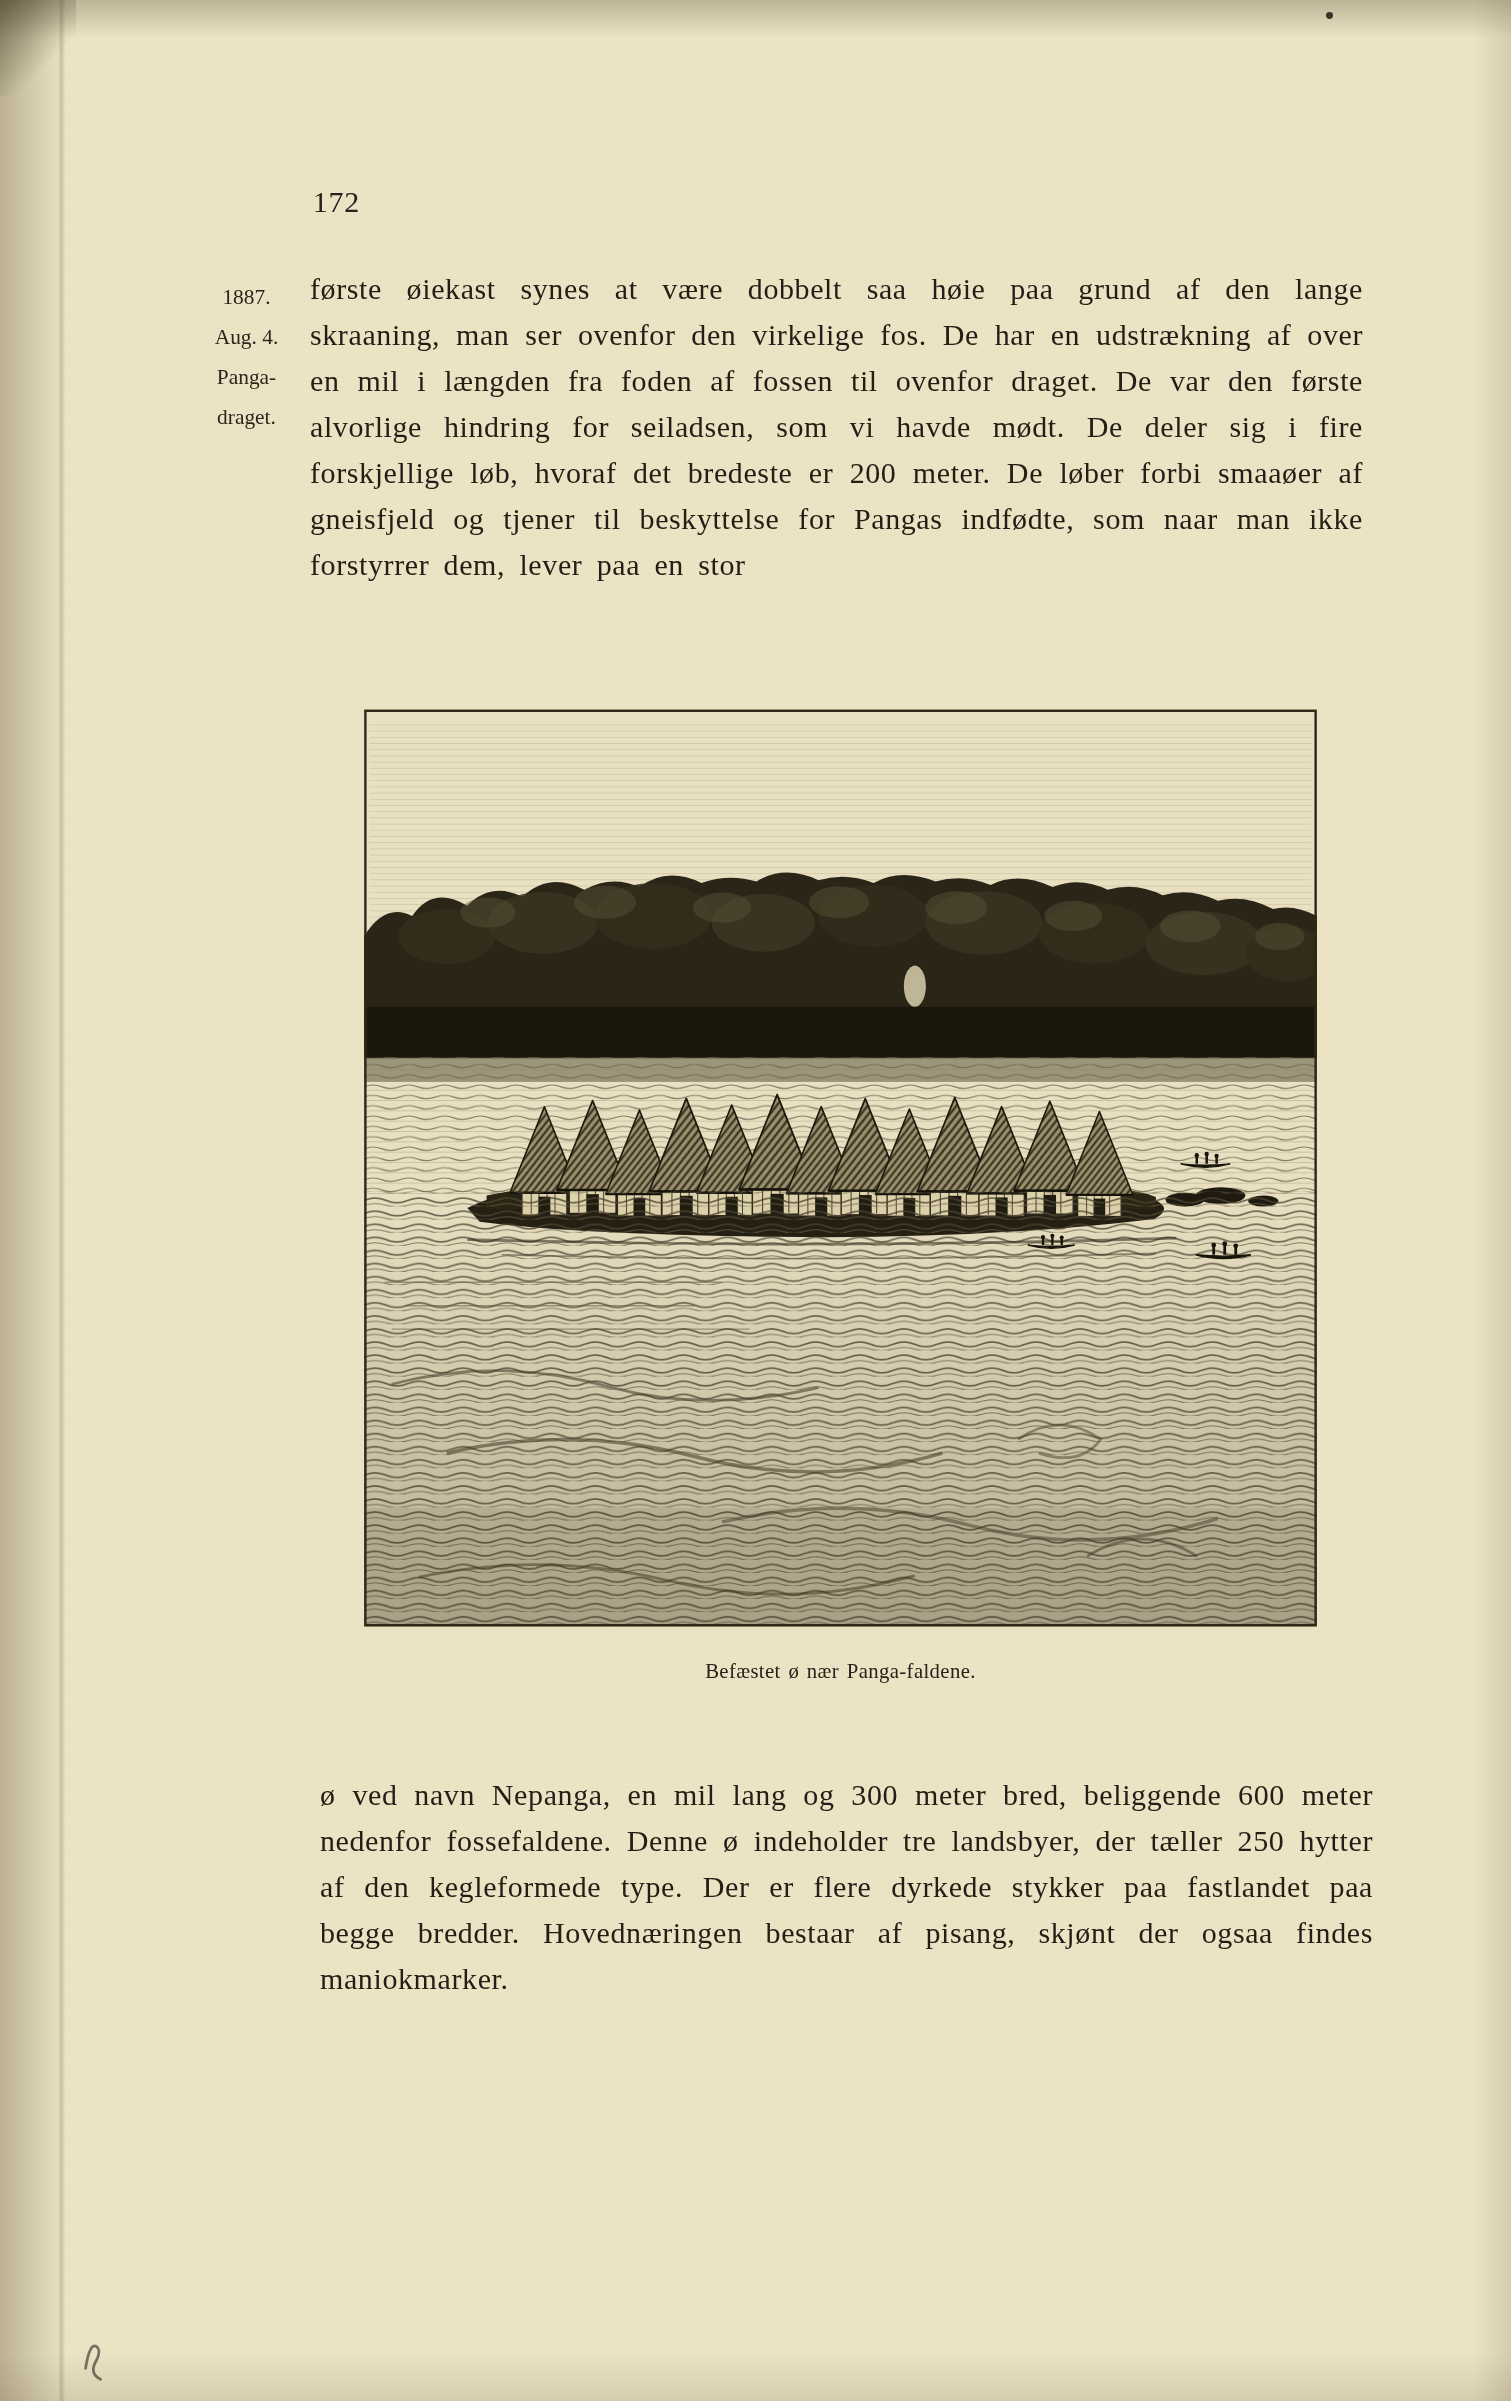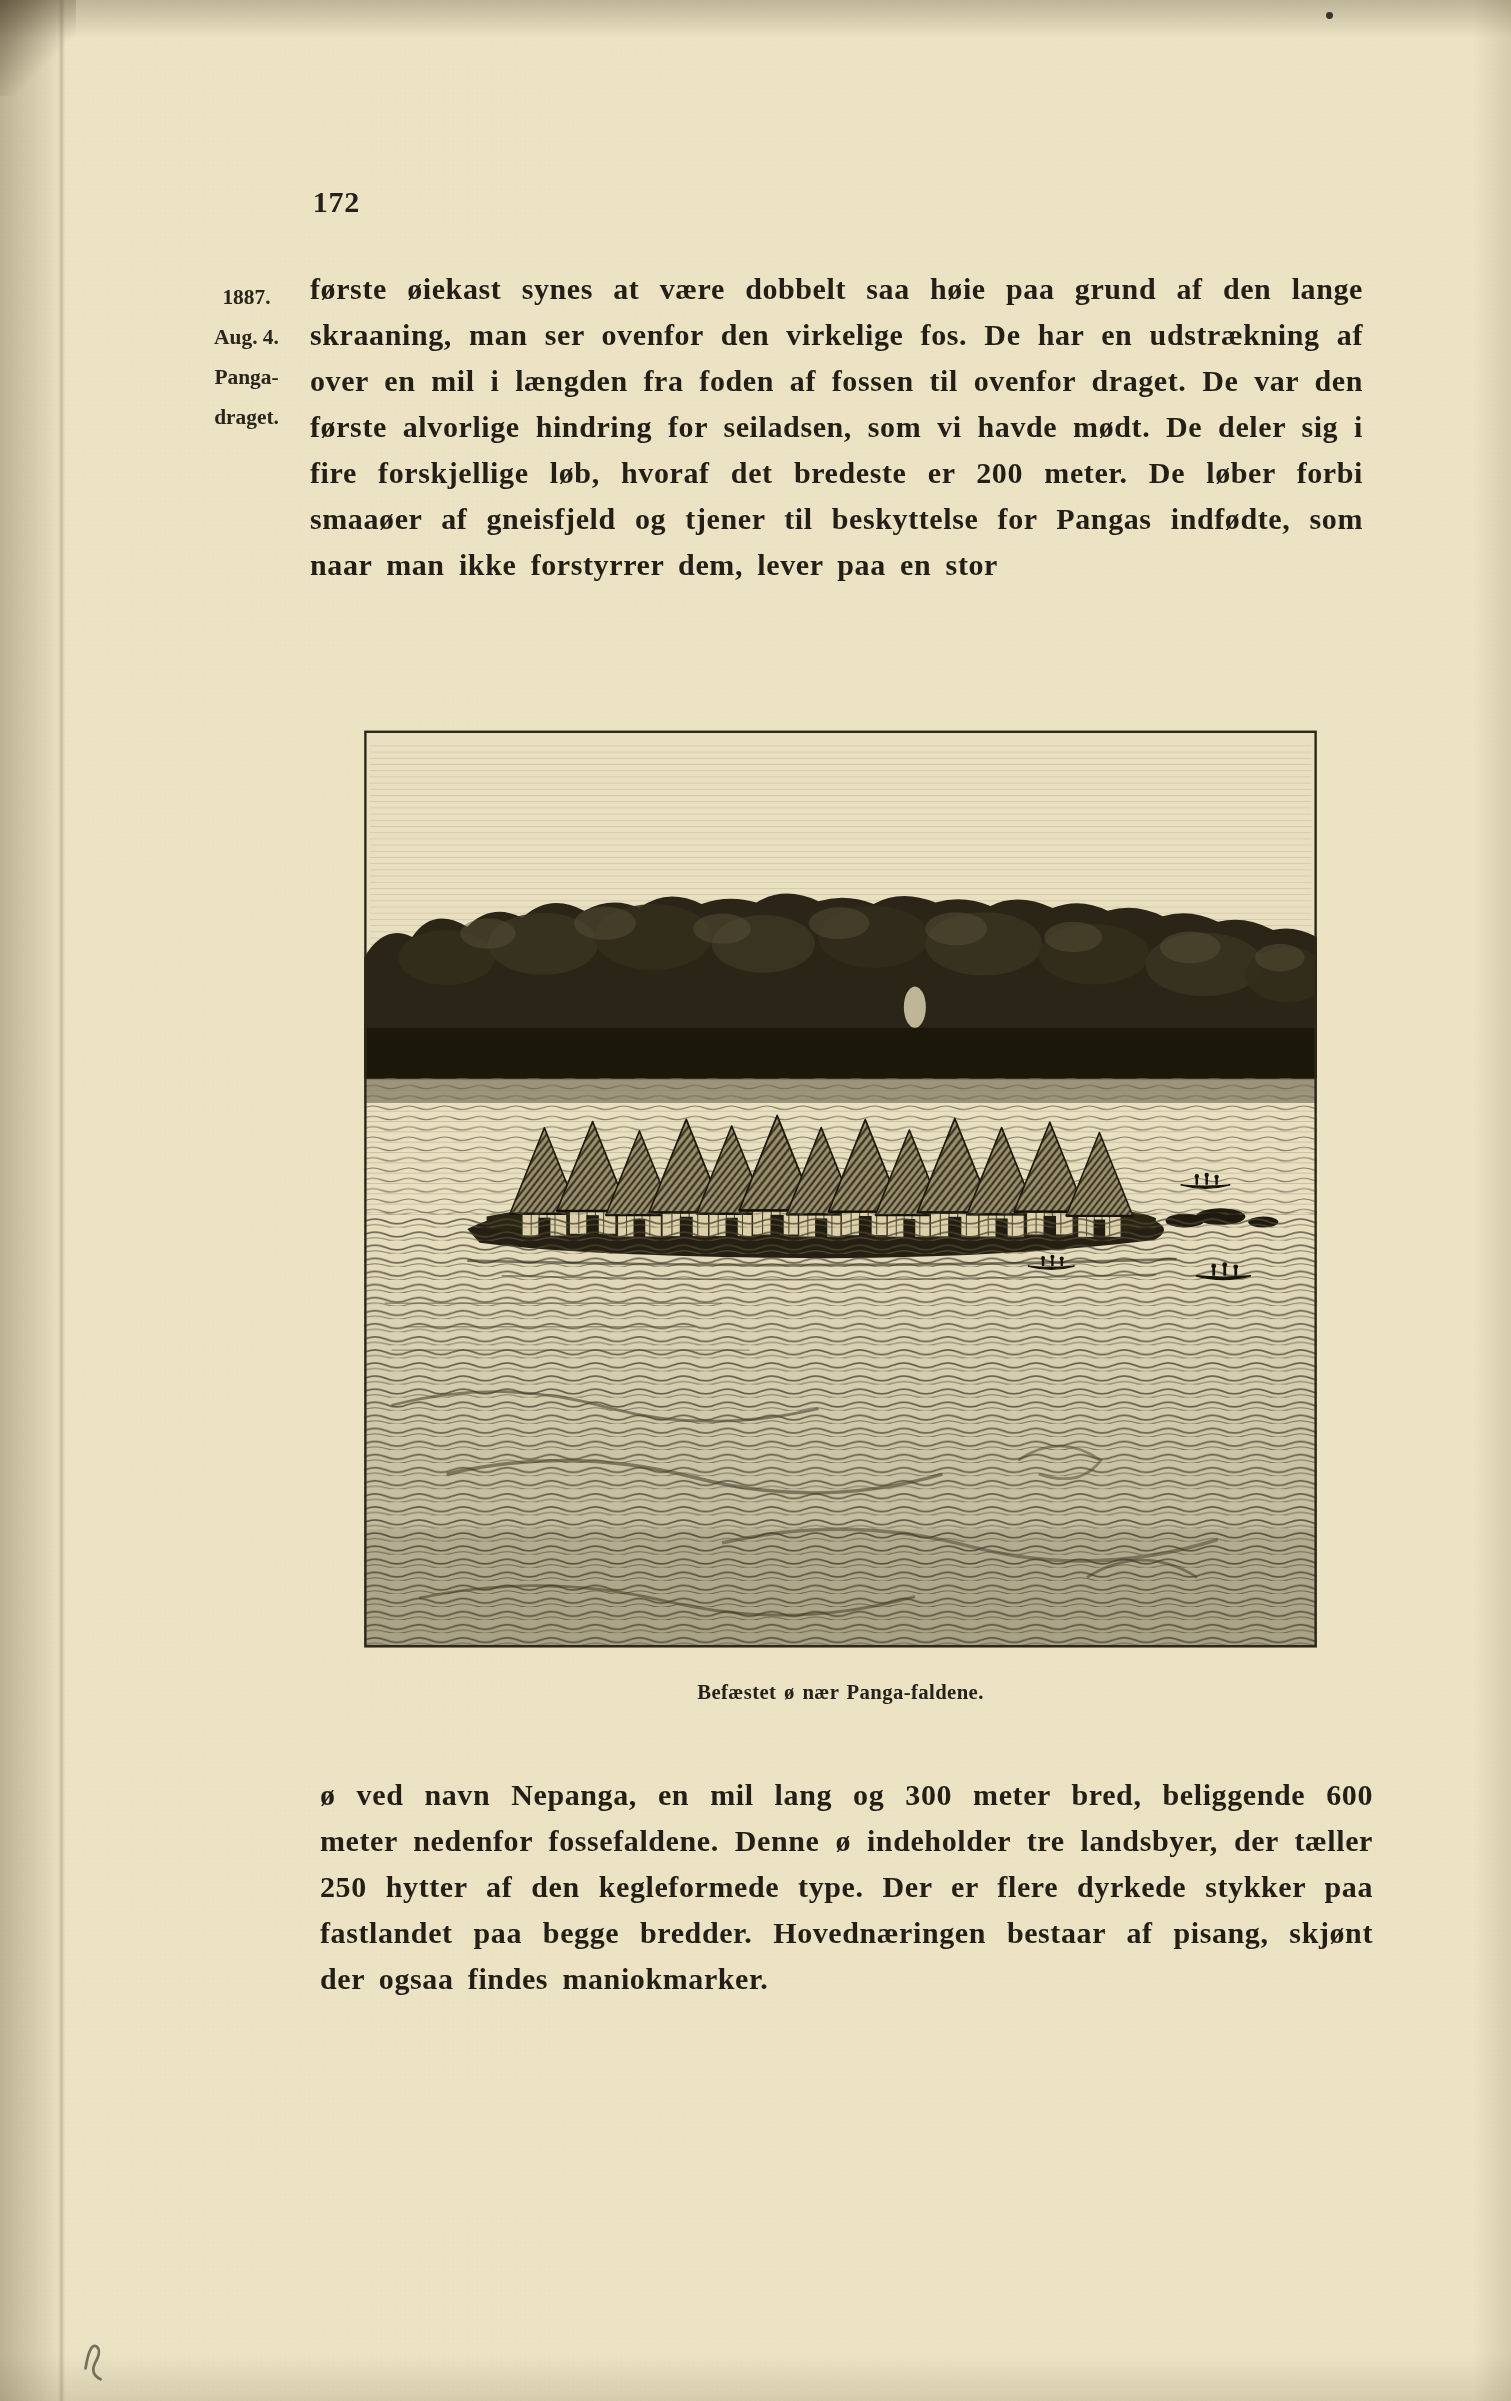--- a/index.html
+++ b/index.html
@@ -9,21 +9,20 @@
     overflow:hidden;
     background:#e9e0c2;
     color:#26211a;
     font-family:"Liberation Serif","DejaVu Serif",serif;
   }
   .sheet {
     position:absolute; inset:0;
     background:#ece3c5;
     background-image: radial-gradient(rgba(120,105,70,.05) 0.7px, transparent 0.7px);
     background-size:4.8px 4.8px;
-    font-weight:bold;
   }
   .sheet::before {
     content:""; position:absolute; inset:0; pointer-events:none;
     background:
       linear-gradient(90deg,  rgba(96,84,52,.34), rgba(96,84,52,0) 65px),
       linear-gradient(270deg, rgba(96,84,52,.16), rgba(96,84,52,0) 38px),
       linear-gradient(180deg, rgba(70,60,35,.28), rgba(70,60,35,0) 38px),
       linear-gradient(0deg,   rgba(96,84,52,.16), rgba(96,84,52,0) 48px);
   }
   .corner-tl {
@@ -42,21 +41,21 @@
   }
   .margin-note {
     position:absolute; left:185px; top:277px; width:123px;
     text-align:center; font-size:21.4px; line-height:40px; color:#2b261c;
   }
   .bodytext {
     font-size:30px; line-height:46px; text-align:justify;
     letter-spacing:0.6px; word-spacing:6.2px; color:#241f16;
   }
   .para1 { position:absolute; top:266px; left:310px; width:1053px; }
-  .figure { position:absolute; top:730px; left:364px; width:953px; }
+  .figure { position:absolute; top:709px; left:364px; width:953px; }
   .figure svg { display:block; width:953px; height:918px; }
   .figure figcaption {
     margin-top:33px; text-align:center; font-size:20.7px;
     letter-spacing:0.4px; word-spacing:2.1px; color:#26211a;
   }
   .para-block { position:absolute; top:1764px; left:320px; width:1053px;margin-top:8px; }
   .para-block p { margin:0; }
   .p3 { text-indent:65px; margin-top:15px !important; }
   .speck { position:absolute; top:12.4px; left:1326px; width:6.9px; height:6.9px;
     border-radius:50%; background:#3a3428; }

